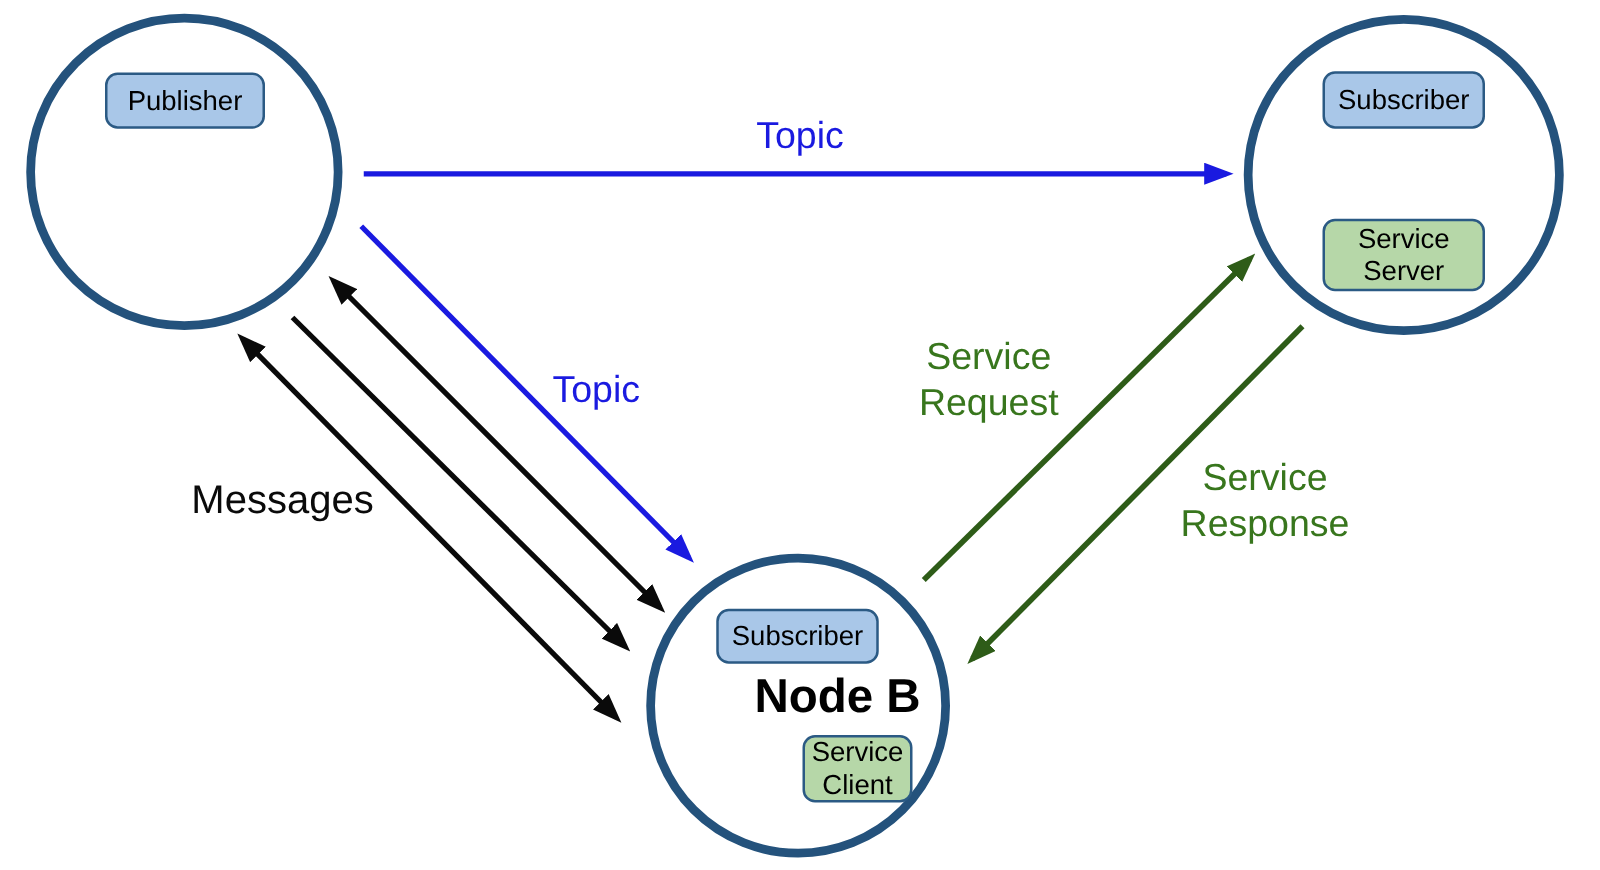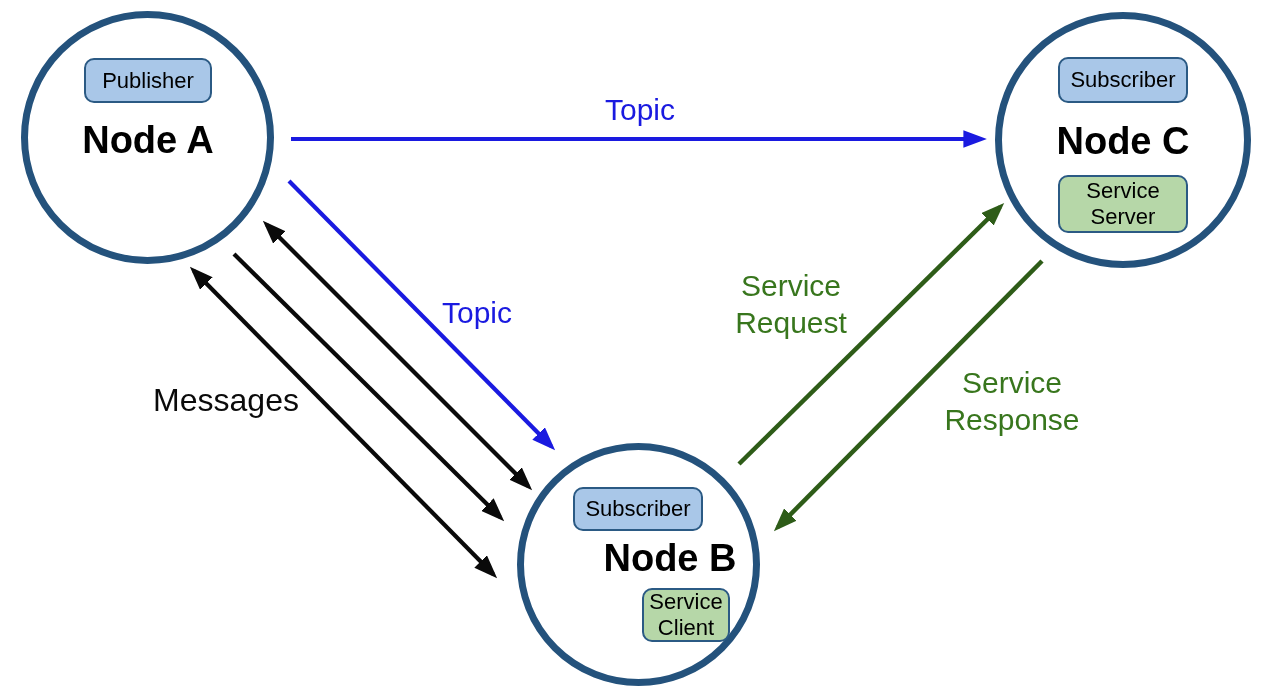--- a/index.html
+++ b/index.html
@@ -125,24 +125,22 @@
     <line class="green" x1="739" y1="464" x2="1000" y2="207" marker-end="url(#head-green)"></line>
 
     <line class="green" x1="1042" y1="261" x2="778" y2="527" marker-end="url(#head-green)"></line>
   </svg>
 
   <div class="node-circle" id="circle-a"></div>
   <div class="node-circle" id="circle-c"></div>
   <div class="node-circle" id="circle-b"></div>
 
   <div class="badge badge-blue" id="badge-publisher">Publisher</div>
-  <div class="node-name" id="name-a">Node A</div>
 
   <div class="badge badge-blue" id="badge-subscriber-c">Subscriber</div>
-  <div class="node-name" id="name-c">Node C</div>
   <div class="badge badge-green" id="badge-service-server">Service
 Server</div>
 
   <div class="badge badge-blue" id="badge-subscriber-b">Subscriber</div>
   <div class="node-name" id="name-b">Node B</div>
   <div class="badge badge-green" id="badge-service-client">Service
 Client</div>
 
   <div class="edge-label label-blue" id="label-topic-top">Topic</div>
   <div class="edge-label label-blue" id="label-topic-diag">Topic</div>

